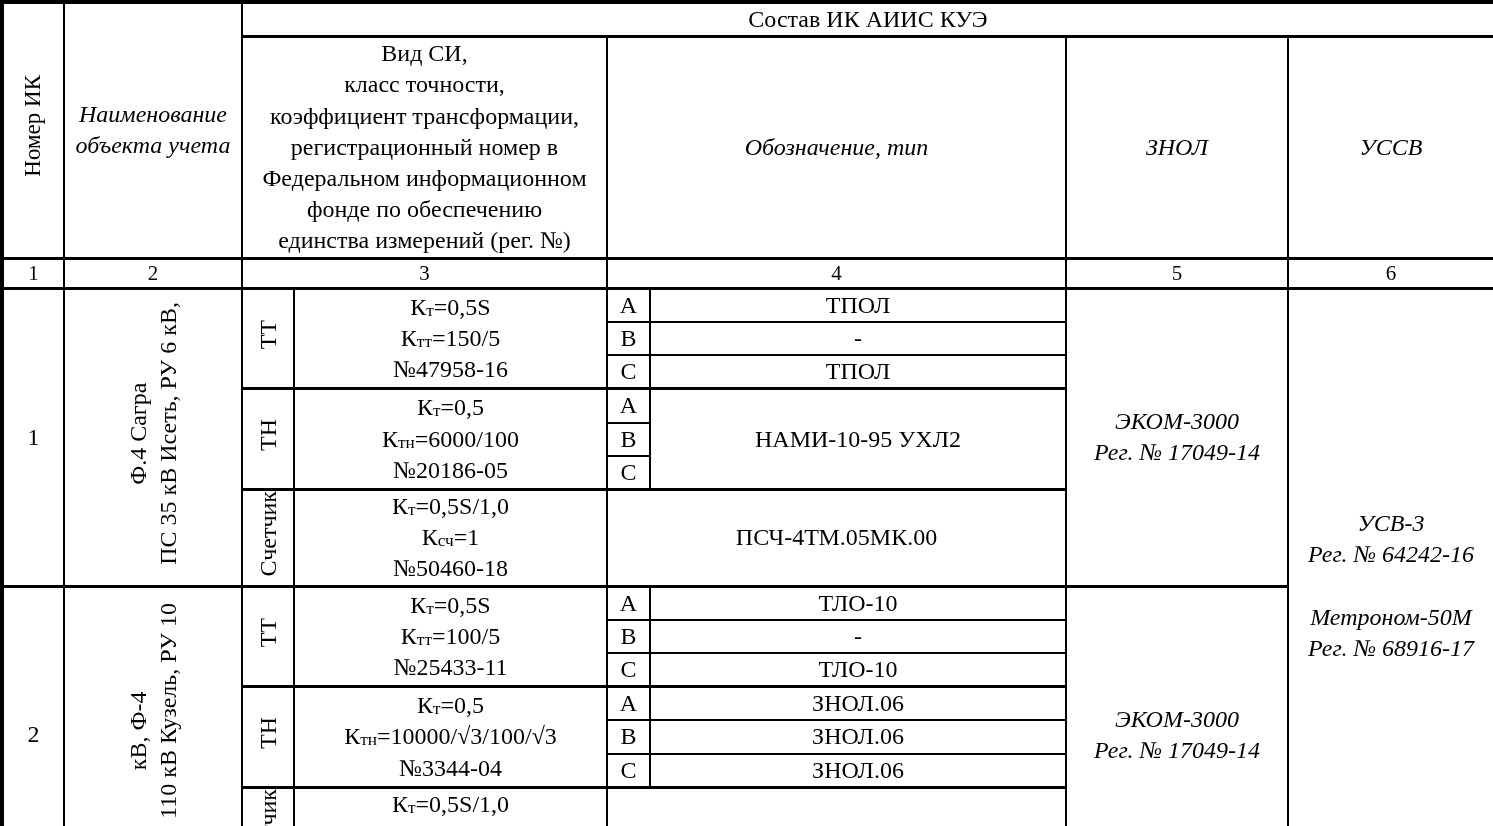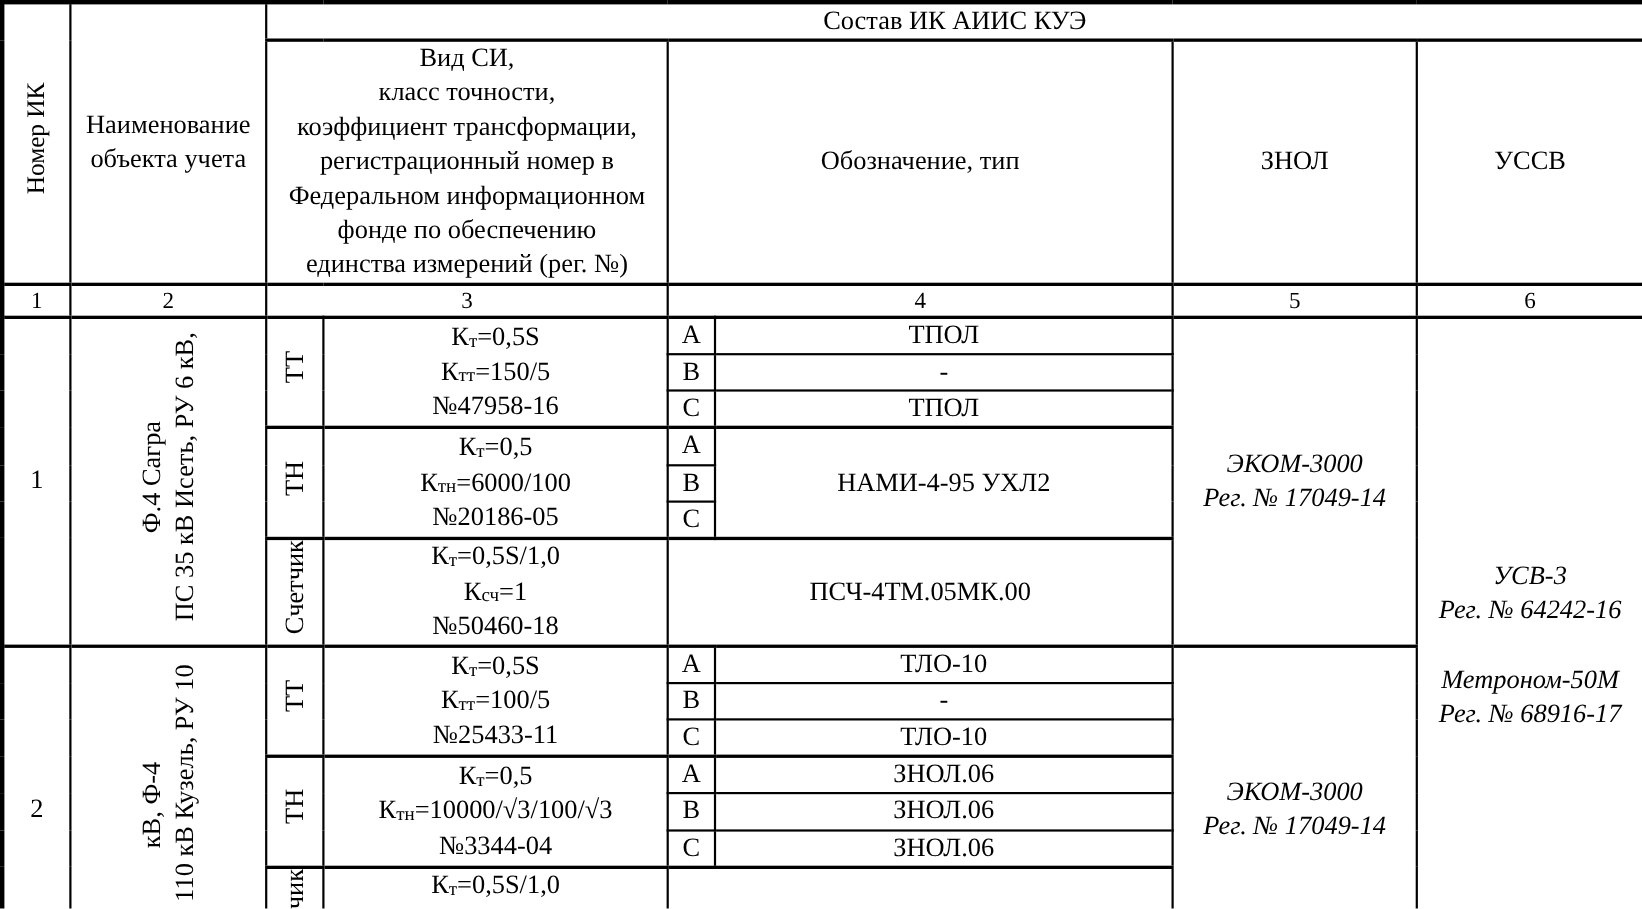--- a/index.html
+++ b/index.html
@@ -16,21 +16,21 @@
   table.grid td {
     border: 2px solid #000;
     text-align: center; vertical-align: middle;
     padding: 0 4px; overflow: hidden;
     font-size: 24px; line-height: 1.3; color: #000;
   }
   tr.sec td { border-top-width: 3px; }
   tr.numrow td { border-top-width: 3px; border-bottom-width: 3px; font-size: 21px; }
   tr.h2row td { border-top-width: 3px; margin-top: 15px; }
 
-  td.hdr { font-size: 23px; line-height: 1.25; }
+  td.hdr { font-size: 23px; line-height: 1.25; font-style: italic; }
   td.hdr-si { font-size: 22px; line-height: 29px; }
   td.band { font-size: 24px; }
   td.specs { font-size: 24px; line-height: 1.3; }
   td.type { font-size: 24px; margin-left: 29px; }
   td.phase { font-size: 24px; padding: 0 2px; }
   td.big { font-size: 24px; line-height: 1.38; font-style: italic; }
 
   sub { font-size: 72%; line-height: 0; vertical-align: -0.08em; }
 
   td.rot { padding: 0; }
@@ -97,21 +97,21 @@
   </tr>
   <tr style="height:33px">
     <td class="phase">С</td>
     <td class="type">ТПОЛ</td>
   </tr>
 
   <tr class="sec" style="height:29px">
     <td class="rot" rowspan="3"><span class="vtext">ТН</span></td>
     <td class="specs" rowspan="3">К<sub>т</sub>=0,5<br>К<sub>тн</sub>=6000/100<br>№20186-05</td>
     <td class="phase">А</td>
-    <td class="type" rowspan="3">НАМИ-4-95 УХЛ2</td>
+    <td class="type" rowspan="3">НАМИ-10-95 УХЛ2</td>
   </tr>
   <tr style="height:29px">
     <td class="phase">В</td>
   </tr>
   <tr style="height:28px">
     <td class="phase">С</td>
   </tr>
 
   <tr class="sec" style="height:95px">
     <td class="rot"><span class="vtext">Счетчик</span></td>

